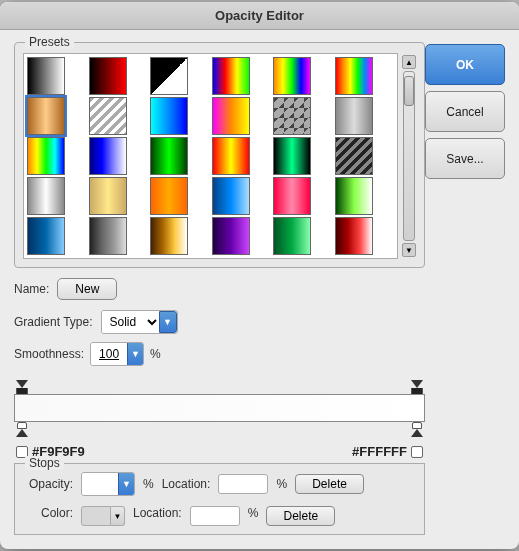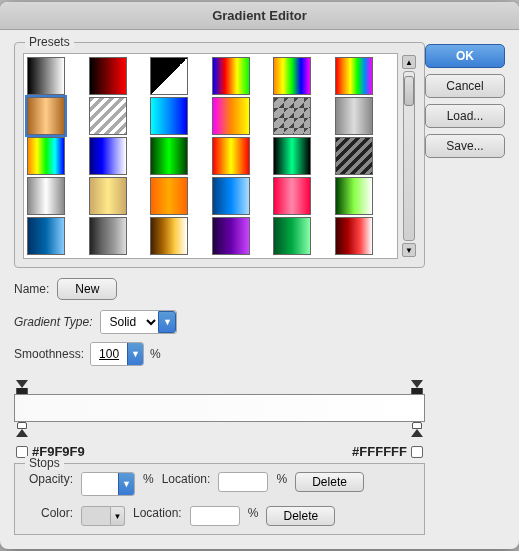--- a/index.html
+++ b/index.html
@@ -43,21 +43,21 @@
     }
     .right-panel {
       display: flex;
       flex-direction: column;
       gap: 6px;
       width: 80px;
       padding-top: 2px;
     }
     .btn {
       width: 80px;
-      height: 24px;
+      height: 41px;
       border-radius: 5px;
       border: 1px solid #888;
       background: linear-gradient(to bottom, #f0f0f0, #d8d8d8);
       font-size: 12px;
       cursor: pointer;
       display: flex;
       align-items: center;
       justify-content: center;
       color: #222;
     }
@@ -171,21 +171,21 @@
       font-size: 12px;
       cursor: pointer;
       white-space: nowrap;
     }
     .gradient-type-row {
       display: flex;
       align-items: center;
       gap: 8px;
       margin-bottom: 8px;
     }
-    .gt-label { color: #333; font-style: italic; }
+    .gt-label { color: #333; }
     .select-arrow {
       width: 18px;
       height: 22px;
       background: linear-gradient(to bottom, #5b9bd6, #3a7bd5);
       border: 1px solid #2a5fa8;
       border-radius: 0 3px 3px 0;
       display: flex;
       align-items: center;
       justify-content: center;
       margin-left: -1px;
@@ -361,20 +361,21 @@
       position: absolute;
       top: -8px;
       left: 10px;
       background: #ececec;
       padding: 0 4px;
       font-size: 12px;
       color: #333;
     }
     .stops-row {
       display: flex;
+      align-items: center;
       gap: 8px;
       margin-bottom: 10px;
     }
     .stops-label {
       color: #333;
       width: 48px;
       text-align: right;
     }
     .location-label {
       color: #333;
@@ -463,21 +464,21 @@
       align-items: flex-start;
       gap: 8px;
     }
   </style>
 </head>
 <body>
 
 <div class="window">
 
   <div class="titlebar">
-    <span class="titlebar-title">Gradient Editor</span>
+    <span class="titlebar-title">Opacity Editor</span>
   </div>
 
   <div class="content">
 
     <div class="left-panel">
 
       <div class="presets-group">
         <span class="group-label">Presets</span>
         <div class="presets-container">
           <div class="presets-grid">
@@ -625,17 +626,16 @@
           <span class="percent-label">%</span>
           <button class="delete-btn">Delete</button>
         </div>
       </div>
 
     </div>
 
     <div class="right-panel">
       <button class="btn btn-ok">OK</button>
       <button class="btn">Cancel</button>
-      <button class="btn">Load...</button>
       <button class="btn">Save...</button>
     </div>
   </div>
 </div>
 
 </body></html>

